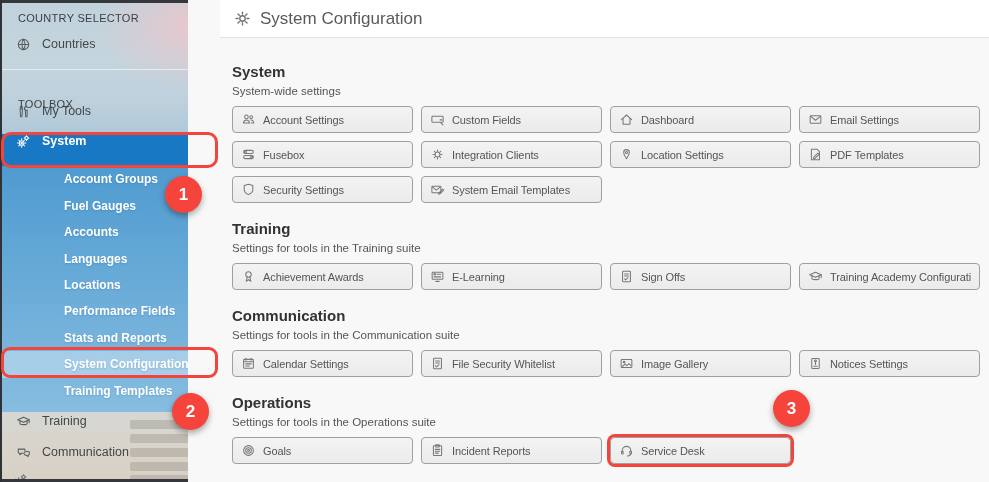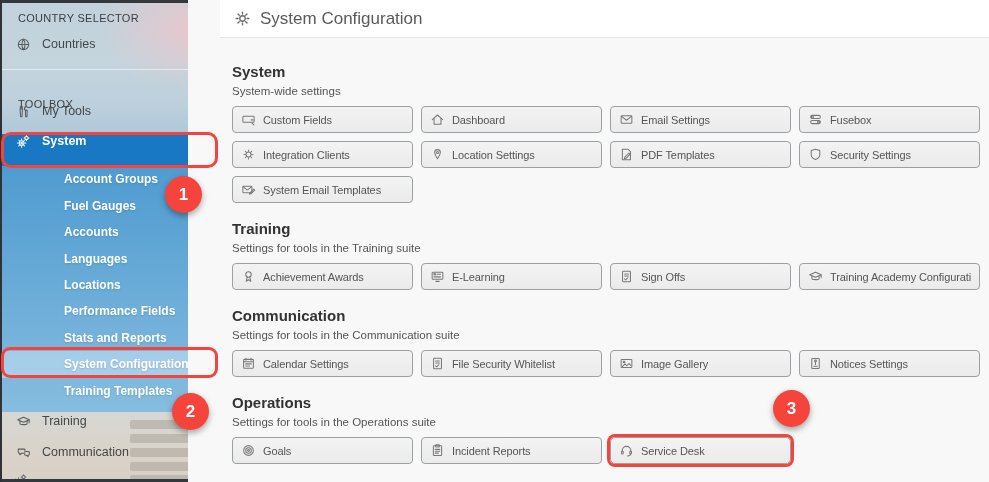--- a/index.html
+++ b/index.html
@@ -191,20 +191,31 @@
       <span class="main-title">System Configuration</span>
     </div>
     <div class="content">
         <div class="section">
           <div class="sec-title">System</div>
           <div class="sec-sub">System-wide settings</div>
           <div class="grid">
             <button type="button" class="btn">
               <span class="icn">
                 <svg width="15" height="15" viewBox="0 0 16 16" fill="none" stroke="currentColor" stroke-width="1.1" stroke-linecap="round" stroke-linejoin="round">
+                  <circle cx="5.8" cy="5.2" r="1.9"></circle>
+                  <path d="M2.6 11.8c.2-2.3 1.8-3.3 3.2-3.3s3 1 3.2 3.3z"></path>
+                  <circle cx="10.9" cy="5.6" r="1.5"></circle>
+                  <path d="M10.4 8.6c1.7-.2 3 1 3.2 3.2h-2.8"></path>
+                </svg>
+              </span>
+              <span class="lbl">Account Settings</span>
+            </button>
+            <button type="button" class="btn">
+              <span class="icn">
+                <svg width="15" height="15" viewBox="0 0 16 16" fill="none" stroke="currentColor" stroke-width="1.1" stroke-linecap="round" stroke-linejoin="round">
                   <rect x="2" y="4.5" width="12" height="6.5" rx="1"></rect>
                   <path d="m11.6 11.6 2.2 2.2M10.8 8.4h2"></path>
                 </svg>
               </span>
               <span class="lbl">Custom Fields</span>
             </button>
             <button type="button" class="btn">
               <span class="icn">
                 <svg width="15" height="15" viewBox="0 0 16 16" fill="none" stroke="currentColor" stroke-width="1.1" stroke-linecap="round" stroke-linejoin="round">
                   <path d="m2.5 8.2 5.5-5 5.5 5"></path>

